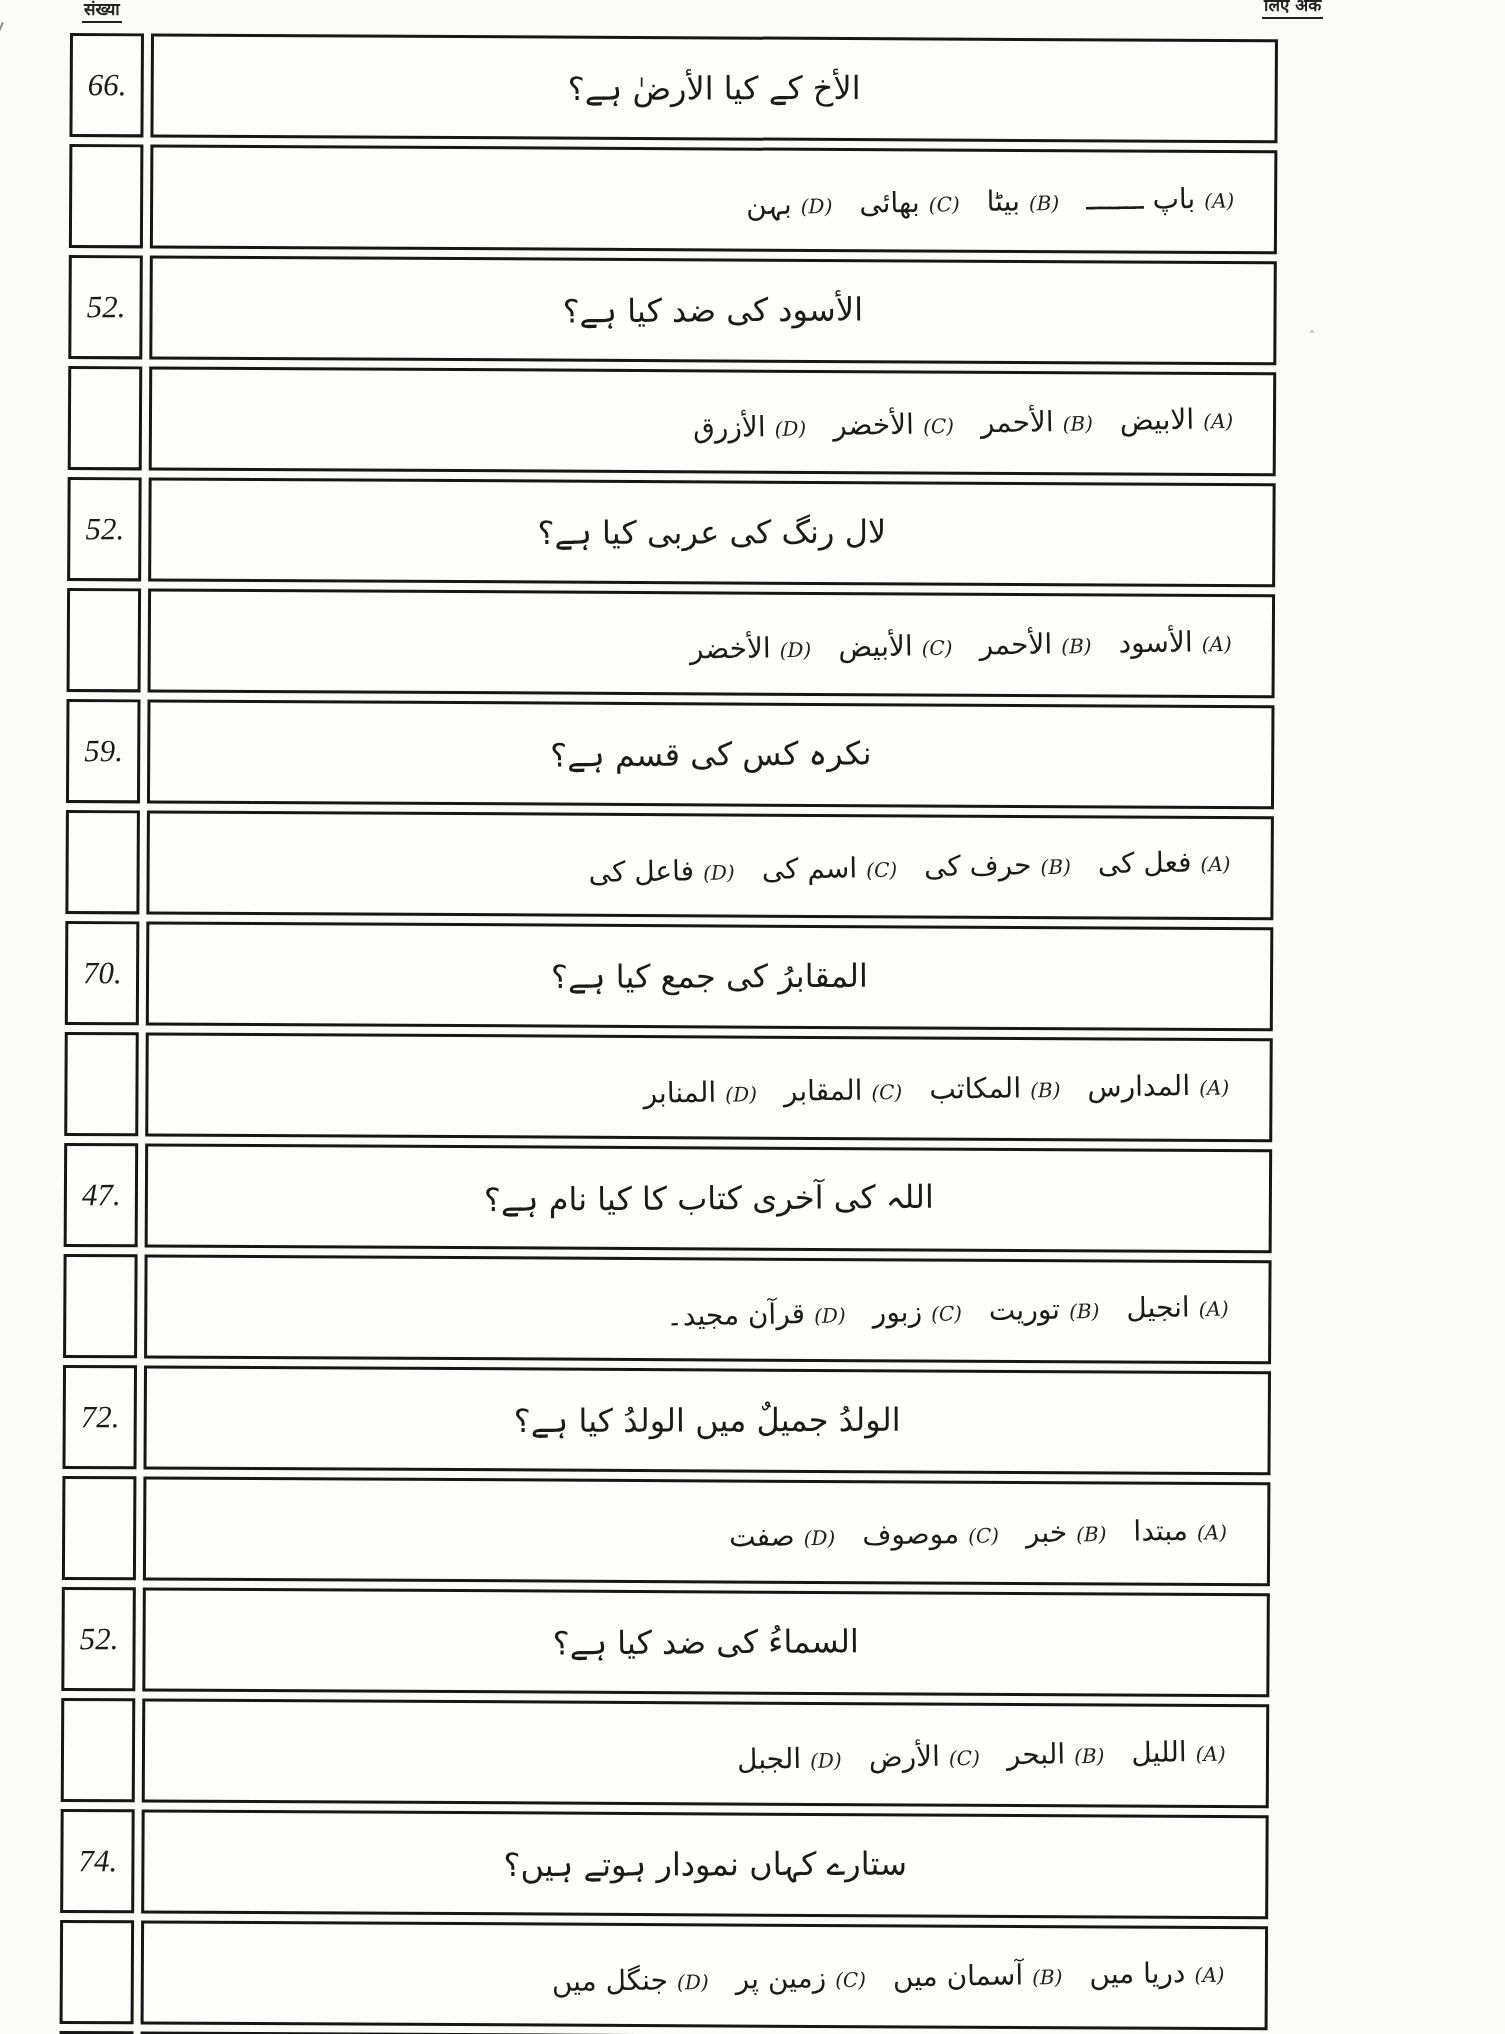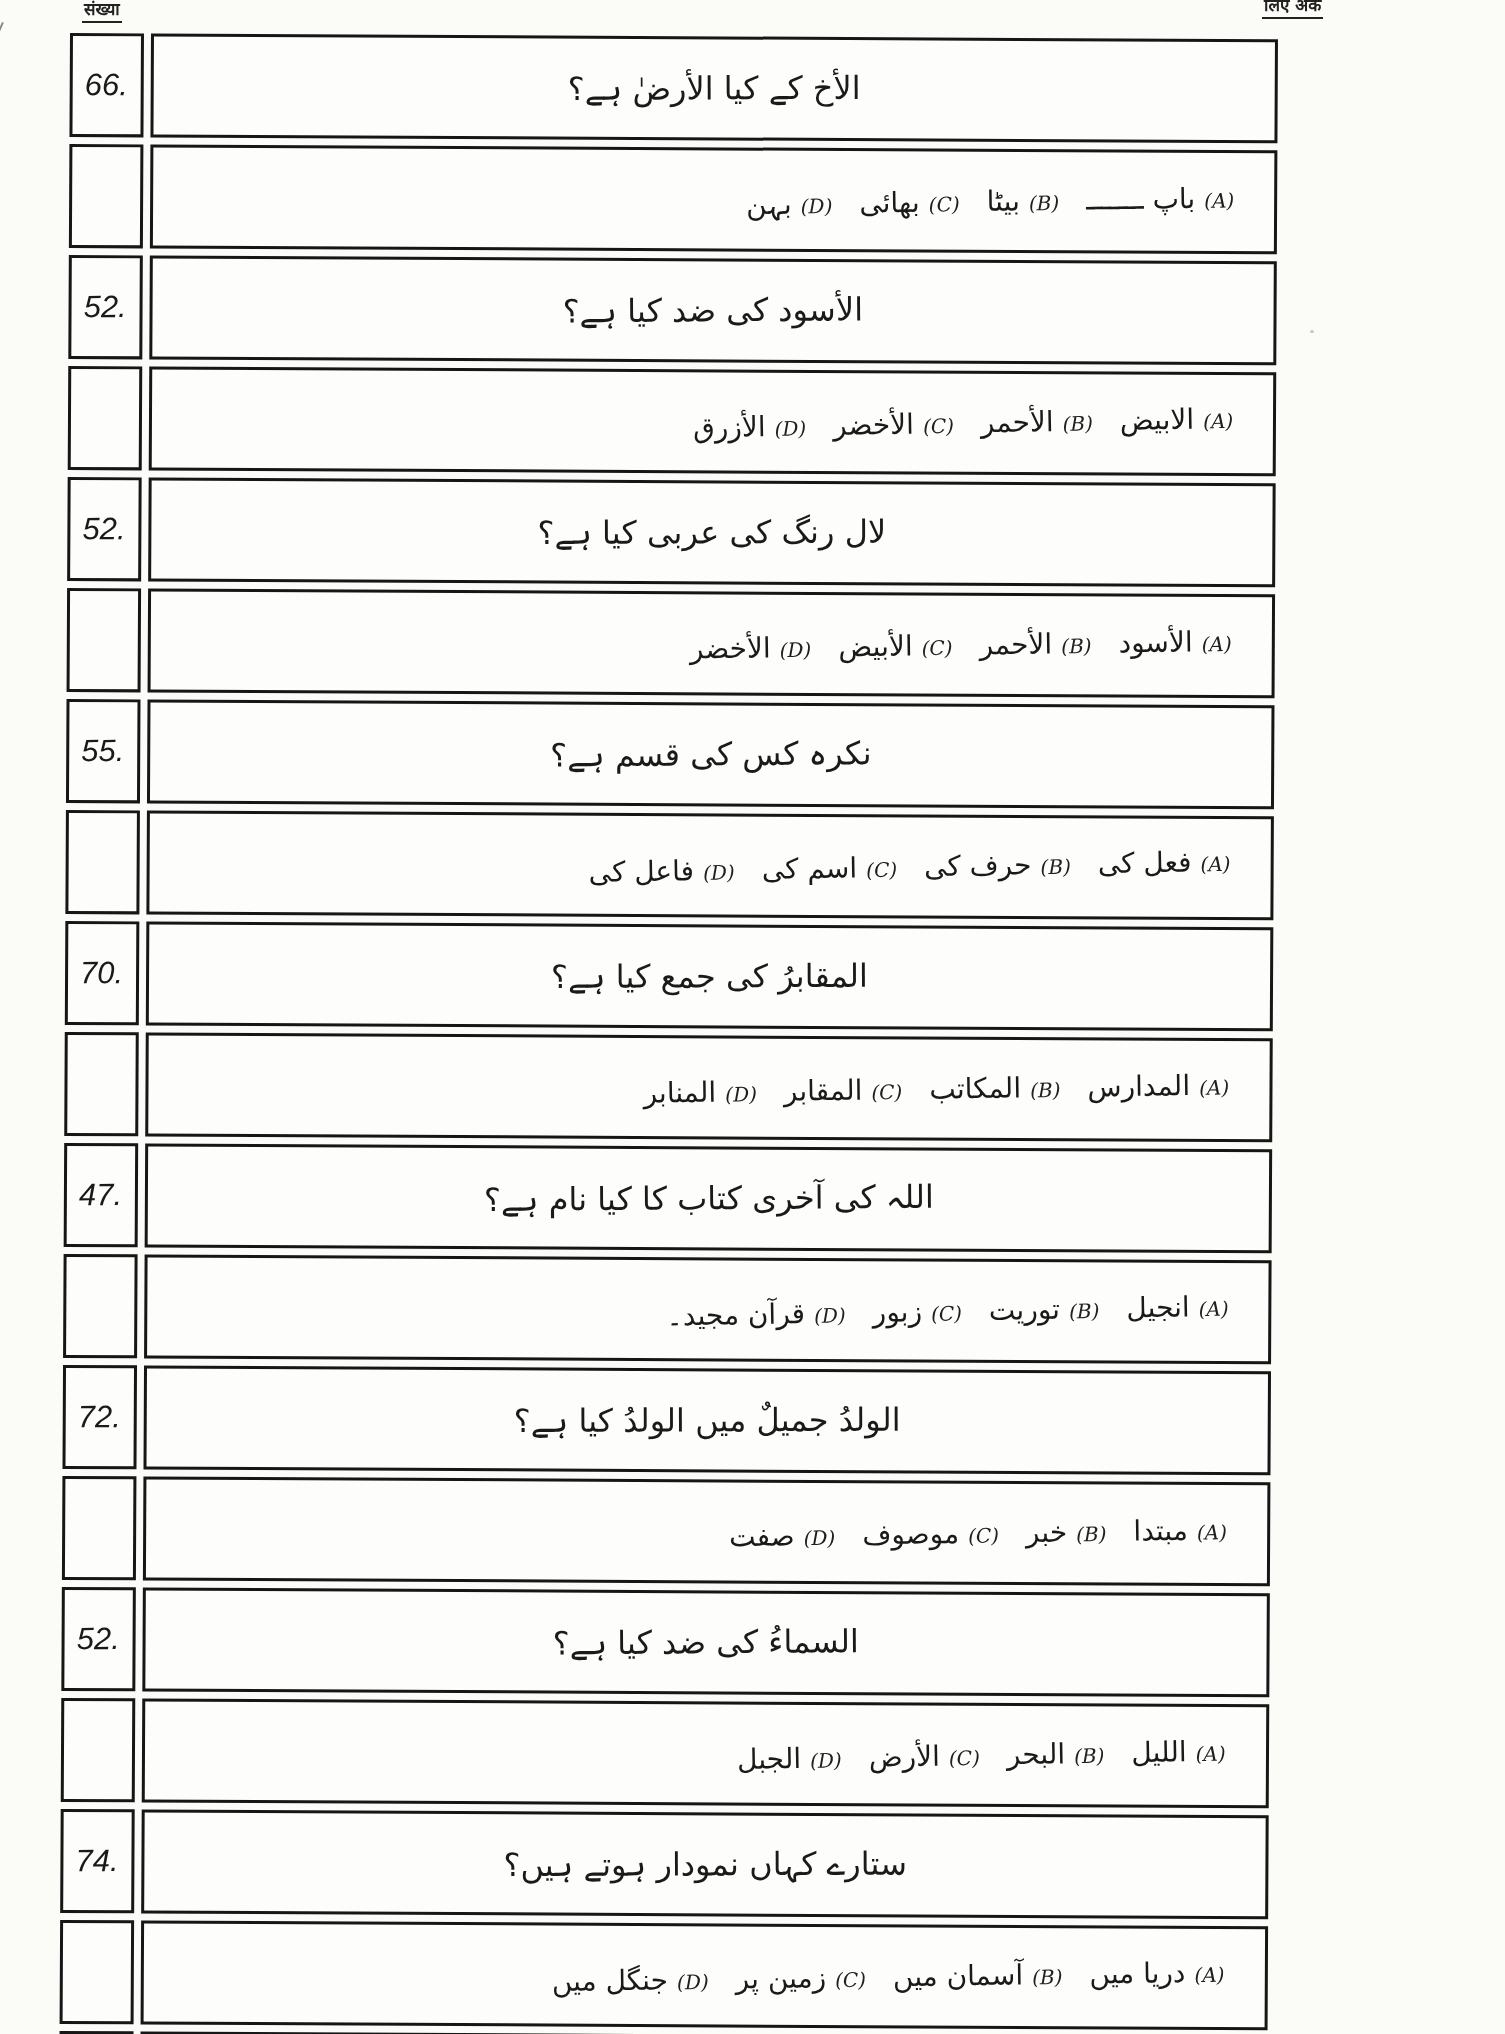--- a/index.html
+++ b/index.html
@@ -51,21 +51,21 @@
     display:flex;align-items:center;
     overflow:hidden;
   }
   .q-row .contentcell{justify-content:center;}
   .opt-row .contentcell{
     direction:rtl;
     justify-content:flex-start;
     padding:0 40px 0 16px;
   }
   .q-number{
-    font-family:Liberation Sans, sans-serif;font-style:italic;
+    font-family:Liberation Serif, serif;font-style:italic;
     font-size:31px;color:#1a1a1a;
     transform:rotate(-5deg);
   }
   .hand{color:#1a1a1a;}
   .q-text{
     direction:rtl;
     font-size:32px;line-height:1.15;
     white-space:nowrap;
   }
   .opts{
@@ -195,21 +195,21 @@
             <span class="opt">
               <span class="okey">(D)</span>
               <span class="oval">الأخضر</span>
             </span>
           </span>
     </div>
   </div>
 
   <div class="row q-row">
     <div class="numcell">
-      <span class="q-number hand">55.</span>
+      <span class="q-number hand">59.</span>
     </div>
     <div class="contentcell">
       <span class="q-text hand">نکرہ کس کی قسم ہے؟</span>
     </div>
   </div>
   <div class="row opt-row">
     <div class="numcell"></div>
     <div class="contentcell">
       <span class="opts hand">
             <span class="opt">

